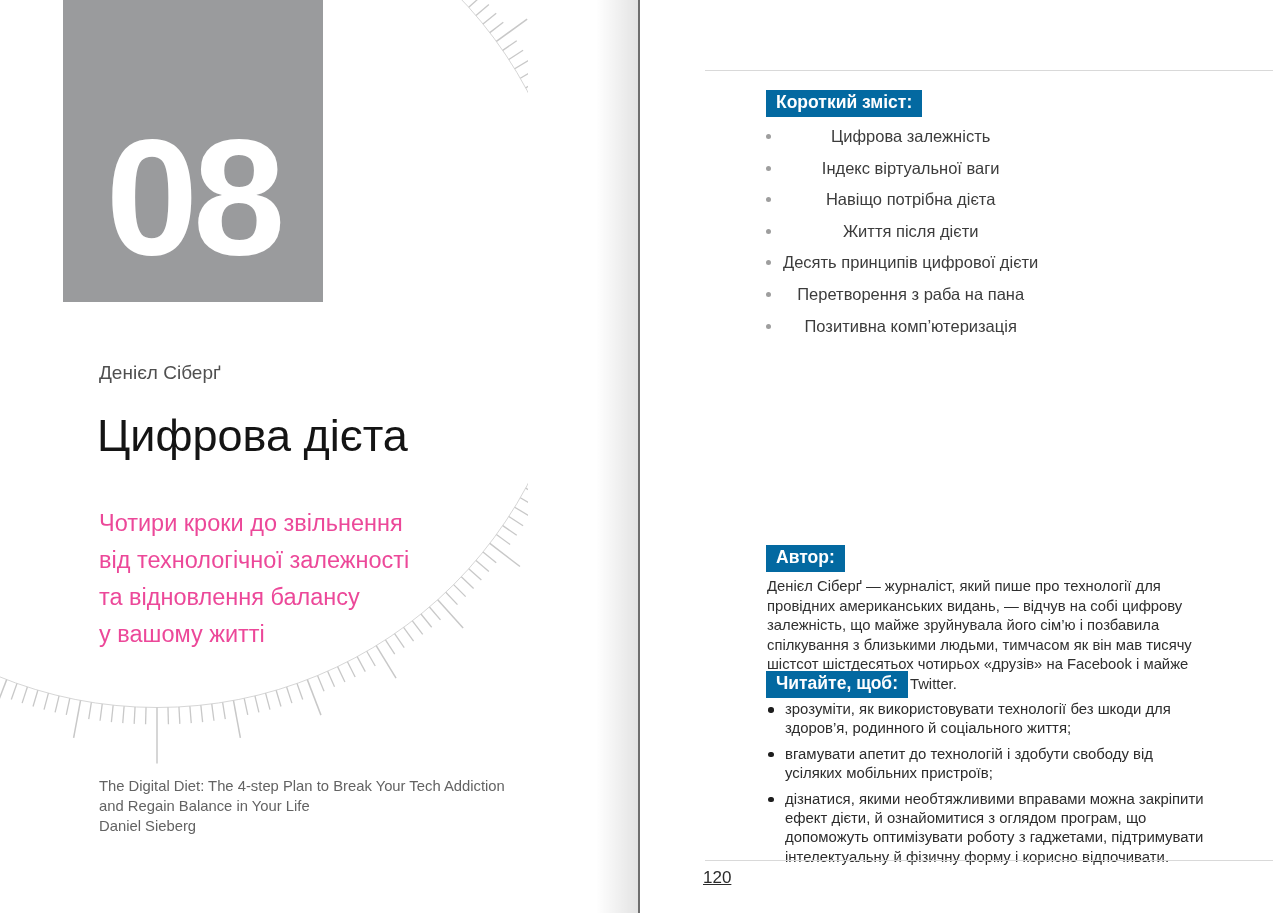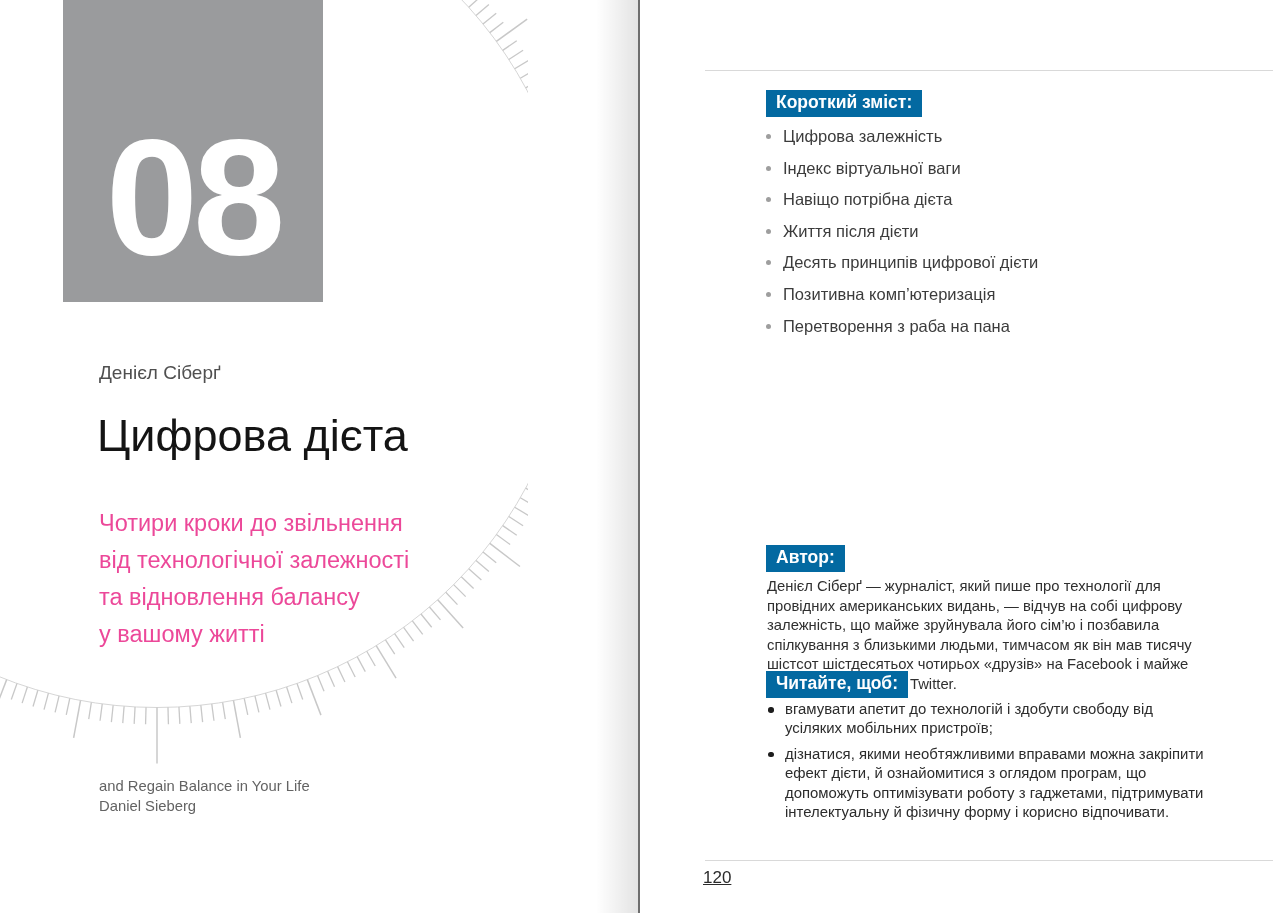--- a/index.html
+++ b/index.html
@@ -43,21 +43,21 @@
   .badge {
     position:absolute; display:inline-block; background:#0369a1; color:#ffffff;
     font-weight:bold; font-size:17.5px; padding:2px 10px 4px 10px; white-space:nowrap;
   }
   .badge-summary { left:126px; top:90px; }
   .badge-author  { left:126px; top:545px; }
   .badge-read    { left:126px; top:671px; }
 
   ul { list-style:none; margin:0; padding:0; }
   .summary-list { position:absolute; left:126px; top:127px; font-size:16.5px; color:#3c3c3c; }
-  .summary-list li { position:relative; padding-left:17px; line-height:19px; margin-bottom:12.6px; white-space:nowrap; }
+  .summary-list li { position:relative; padding-left:17px; line-height:19px; margin-bottom:12.6px; white-space:nowrap;text-align:center; }
   .summary-list li::before { content:""; position:absolute; left:0; top:7px; width:5px; height:5px;
     border-radius:50%; background:#9e9e9e; }
 
   .author-text { position:absolute; left:127px; top:577px; width:432px; margin:0;
     font-size:14.8px; line-height:19.6px; color:#2f2f2f; }
 
   .read-list { position:absolute; left:126px; top:700px; width:448px; font-size:14.9px; color:#2c2c2c; }
   .read-list li { position:relative; padding-left:19px; line-height:19.4px; margin-bottom:6px; }
   .read-list li::before { content:""; position:absolute; left:2px; top:7px; width:5.5px; height:5.5px;
     border-radius:50%; background:#1d1d1d; }
@@ -189,51 +189,53 @@
     <h1 class="book-title">Цифрова дієта</h1>
 
     <div class="subtitle">
       <div>Чотири кроки до звільнення</div>
       <div>від технологічної залежності</div>
       <div>та відновлення балансу</div>
       <div>у вашому житті</div>
     </div>
 
     <div class="original-title">
+      <div>The Digital Diet: The 4-step Plan to Break Your Tech Addiction</div>
       <div>and Regain Balance in Your Life</div>
       <div>Daniel Sieberg</div>
     </div>
   </div>
 
   <div class="spine-shadow-left"></div>
   <div class="spine-line"></div>
   <div class="spine-shadow-right"></div>
 
   <div class="page page-right">
     <div class="rule rule-top"></div>
 
     <span class="badge badge-summary">Короткий зміст:</span>
 
     <ul class="summary-list">
       <li>Цифрова залежність</li>
       <li>Індекс віртуальної ваги</li>
       <li>Навіщо потрібна дієта</li>
       <li>Життя після дієти</li>
       <li>Десять принципів цифрової дієти</li>
+      <li>Перетворення з раба на пана</li>
       <li>Позитивна комп’ютеризація</li>
-      <li>Перетворення з раба на пана</li>
     </ul>
 
     <span class="badge badge-author">Автор:</span>
 
     <p class="author-text">Денієл Сіберґ — журналіст, який пише про технології для провідних американських видань, — відчув на собі цифрову залежність, що майже зруйнувала його сім’ю і позбавила спілкування з близькими людьми, тимчасом як він мав тисячу шістсот шістдесятьох чотирьох «друзів» на Facebook і майже тисячу підписників у Twitter.</p>
 
     <span class="badge badge-read">Читайте, щоб:</span>
 
     <ul class="read-list">
+      <li>зрозуміти, як використовувати технології без шкоди для здоров’я, родинного й соціального життя;</li>
       <li>вгамувати апетит до технологій і здобути свободу від усіляких мобільних пристроїв;</li>
       <li>дізнатися, якими необтяжливими вправами можна закріпити ефект дієти, й ознайомитися з оглядом програм, що допоможуть оптимізувати роботу з гаджетами, підтримувати інтелектуальну й фізичну форму і корисно відпочивати.</li>
     </ul>
 
     <div class="rule rule-bottom"></div>
     <div class="page-number">120</div>
   </div>
 </div>
 
 </body></html>

